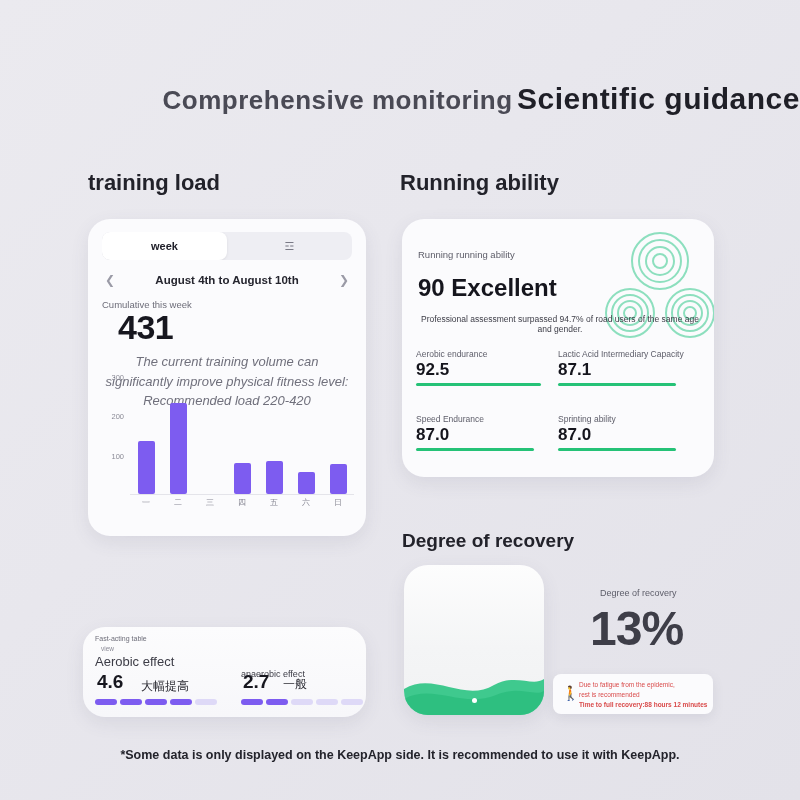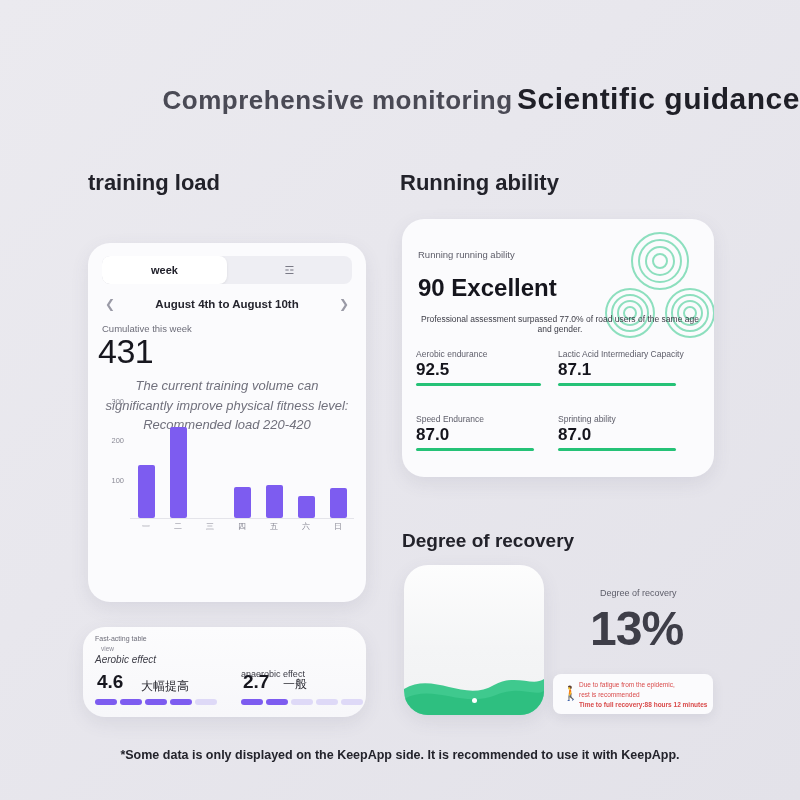--- a/index.html
+++ b/index.html
@@ -35,21 +35,21 @@
   #t-recovery { top: 530px; left: 402px; font-size: 19px; }
   #t-effect { top: 588px; left: 83px; }
 
   
   .card {
     position: absolute;
     background: #fbfbfd;
     border-radius: 22px;
     box-shadow: 0 6px 18px rgba(80,80,110,.10);
   }
-  #card-load { left: 88px; top: 219px; width: 278px; height: 359px; margin-top: 24px; }
+  #card-load { left: 88px; top: 219px; width: 278px; height: 317px; }
 
   .seg {
     position: absolute; left: 14px; top: 13px; width: 250px; height: 28px;
     background: #eeeef3; border-radius: 8px; display: flex; overflow: hidden;
   }
   .seg-item {
     flex: 1; display: flex; align-items: center; justify-content: center;
     font-size: 11px; color: #62626e;
   }
   .seg-item.active {
@@ -59,21 +59,21 @@
   .seg-icon { font-size: 11px; color: #7a7a86; }
 
   .weeknav {
     position: absolute; left: 14px; top: 50px; width: 250px; height: 22px;
     display: flex; align-items: center; justify-content: space-between;
   }
   .weeknav .arrow { font-size: 12px; color: #9a9aa6; width: 16px; text-align: center; }
   .weeknav .wk-label { font-size: 11.5px; font-weight: 700; color: #25252e; }
 
   .cum-label { position: absolute; left: 14px; top: 80px; font-size: 9.5px; color: #6d6d79; }
-  .cum-value { position: absolute; left: 10px; top: 89px; font-size: 34px; font-weight: 400; color: #17171f; letter-spacing: -.5px; }
+  .cum-value { position: absolute; left: 30px; top: 89px; font-size: 34px; font-weight: 700; color: #17171f; letter-spacing: -.5px; }
   .cum-note { position: absolute; left: 14px; top: 133px; width: 250px; font-size: 13px; line-height: 1.5; color: #70707c; text-align: center; font-style: italic; }
 
   .chart {
     position: absolute; left: 14px; top: 158px; width: 252px; height: 140px;
   }
   .chart .y-ax {
     position: absolute; left: 0; top: 0; width: 26px; height: 118px;
   }
   .chart .y-tick {
     position: absolute; right: 4px; font-size: 7.5px; color: #8a8a96;
@@ -132,21 +132,21 @@
   .warn-l2 { position: absolute; left: 26px; top: 17px; font-size: 6.5px; color: #d94a4a; }
   .warn-l3 { position: absolute; left: 26px; top: 27px; font-size: 6.5px; font-weight: 700; color: #d94a4a; }
 
   
   #card-effect {
     left: 83px; top: 627px; width: 283px; height: 90px;
     background: linear-gradient(180deg, #fcfcfd 0%, #f7f7fa 100%);
   }
   .eff-top { position: absolute; left: 12px; top: 8px; font-size: 7px; color: #6d6d79; }
   .eff-view { position: absolute; left: 18px; top: 18px; font-size: 6.5px; color: #8a8a96; }
-  .eff-a-name { position: absolute; left: 12px; top: 27px; font-size: 10px; color: #3c3c46; font-style: italic; }
+  .eff-a-name { position: absolute; left: 12px; top: 27px; font-size: 13px; color: #3c3c46; }
   .eff-b-name { position: absolute; left: 158px; top: 42px; font-size: 9px; color: #3c3c46; }
   .eff-a-val { position: absolute; left: 14px; top: 44px; font-size: 19px; font-weight: 700; color: #17171f; }
   .eff-a-tag { position: absolute; left: 58px; top: 51px; font-size: 12px; color: #2b2b33; }
   .eff-b-val { position: absolute; left: 160px; top: 44px; font-size: 19px; font-weight: 700; color: #17171f; }
   .eff-b-tag { position: absolute; left: 200px; top: 49px; font-size: 12px; color: #2b2b33; }
   .pips { position: absolute; display: flex; gap: 3px; }
   .pips.a { left: 12px; top: 72px; }
   .pips.b { left: 158px; top: 72px; }
   .pip { width: 22px; height: 6px; border-radius: 3px; background: #ded9f7; }
   .pip.on { background: #7d5cf0; }
@@ -234,21 +234,21 @@
             <circle cx="40" cy="86" r="24"></circle>
           <circle cx="100" cy="86" r="6"></circle>
             <circle cx="100" cy="86" r="12"></circle>
             <circle cx="100" cy="86" r="18"></circle>
             <circle cx="100" cy="86" r="24"></circle>
         </g>
       </svg>
     </div>
     <div class="run-lbl">Running running ability</div>
     <div class="run-score">90 Excellent</div>
-    <div class="run-desc">Professional assessment surpassed 77.0% of road users of the same age and gender.</div>
+    <div class="run-desc">Professional assessment surpassed 94.7% of road users of the same age and gender.</div>
 
     <div class="metrics" id="metrics-wrap">
         <div class="metric m0">
           <div class="m-name">Aerobic endurance</div>
           <div class="m-val">92.5</div>
           <div class="m-bar" style="width: 92%; background: rgb(37, 194, 119);"></div>
         </div>
         <div class="metric m1">
           <div class="m-name">Lactic Acid Intermediary Capacity</div>
           <div class="m-val">87.1</div>

